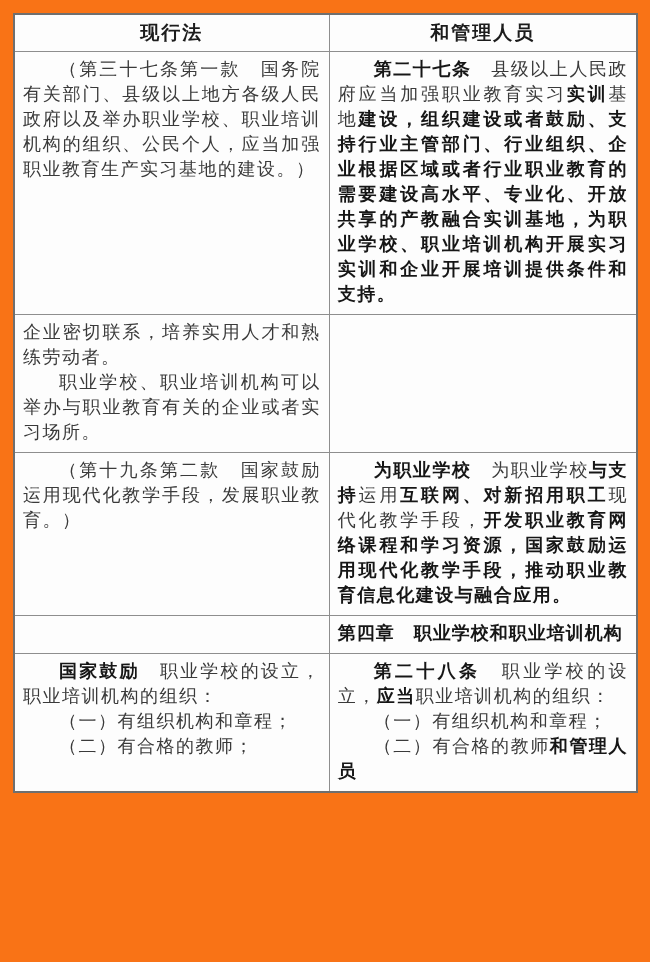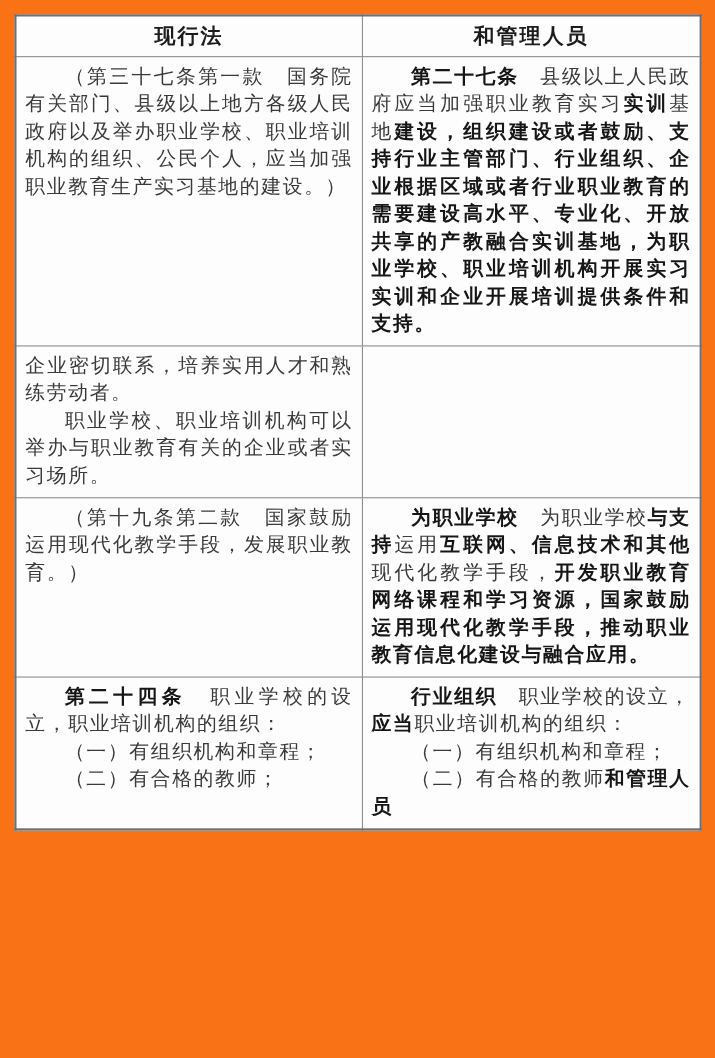--- a/index.html
+++ b/index.html
@@ -95,31 +95,37 @@
             <p class="para"><span class="seg">企业密切联系，培养实用人才和熟练劳动者。</span></p>
             <p class="para indent"><span class="seg">职业学校、职业培训机构可以举办与职业教育有关的企业或者实习场所。</span></p>
           </td>
           <td></td>
         </tr>
         <tr>
           <td>
             <p class="para indent"><span class="seg">（第十九条第二款　国家鼓励运用现代化教学手段，发展职业教育。）</span></p>
           </td>
           <td>
-            <p class="para indent"><span class="seg bold">为职业学校</span><span class="seg">　为职业学校</span><span class="seg bold">与支持</span><span class="seg">运用</span><span class="seg bold">互联网、信息技术和其他</span><span class="seg">现代化教学手段，</span><span class="seg bold">开发职业教育网络课程和学习资源，国家鼓励运用现代化教学手段，推动职业教育信息化建设与融合应用。</span></p>
+            <p class="para indent"><span class="seg bold">为职业学校</span><span class="seg">　为职业学校</span><span class="seg bold">与支持</span><span class="seg">运用</span><span class="seg bold">互联网、对新招用职工</span><span class="seg">现代化教学手段，</span><span class="seg bold">开发职业教育网络课程和学习资源，国家鼓励运用现代化教学手段，推动职业教育信息化建设与融合应用。</span></p>
+          </td>
+        </tr>
+        <tr>
+          <td></td>
+          <td>
+            <p class="para chapter"><span class="seg bold">第四章　职业学校和职业培训机构</span></p>
           </td>
         </tr>
         <tr>
           <td>
-            <p class="para indent"><span class="seg bold">第二十四条</span><span class="seg">　职业学校的设立，职业培训机构的组织：</span></p>
+            <p class="para indent"><span class="seg bold">国家鼓励</span><span class="seg">　职业学校的设立，职业培训机构的组织：</span></p>
             <p class="para indent"><span class="seg">（一）有组织机构和章程；</span></p>
             <p class="para indent"><span class="seg">（二）有合格的教师；</span></p>
           </td>
           <td>
-            <p class="para indent"><span class="seg bold">行业组织</span><span class="seg">　职业学校的设立，</span><span class="seg bold">应当</span><span class="seg">职业培训机构的组织：</span></p>
+            <p class="para indent"><span class="seg bold">第二十八条</span><span class="seg">　职业学校的设立，</span><span class="seg bold">应当</span><span class="seg">职业培训机构的组织：</span></p>
             <p class="para indent"><span class="seg">（一）有组织机构和章程；</span></p>
             <p class="para indent"><span class="seg">（二）有合格的教师</span><span class="seg bold">和管理人员</span></p>
           </td>
         </tr>
       </tbody>
   </table>
 
 </div>
 
 </body></html>

